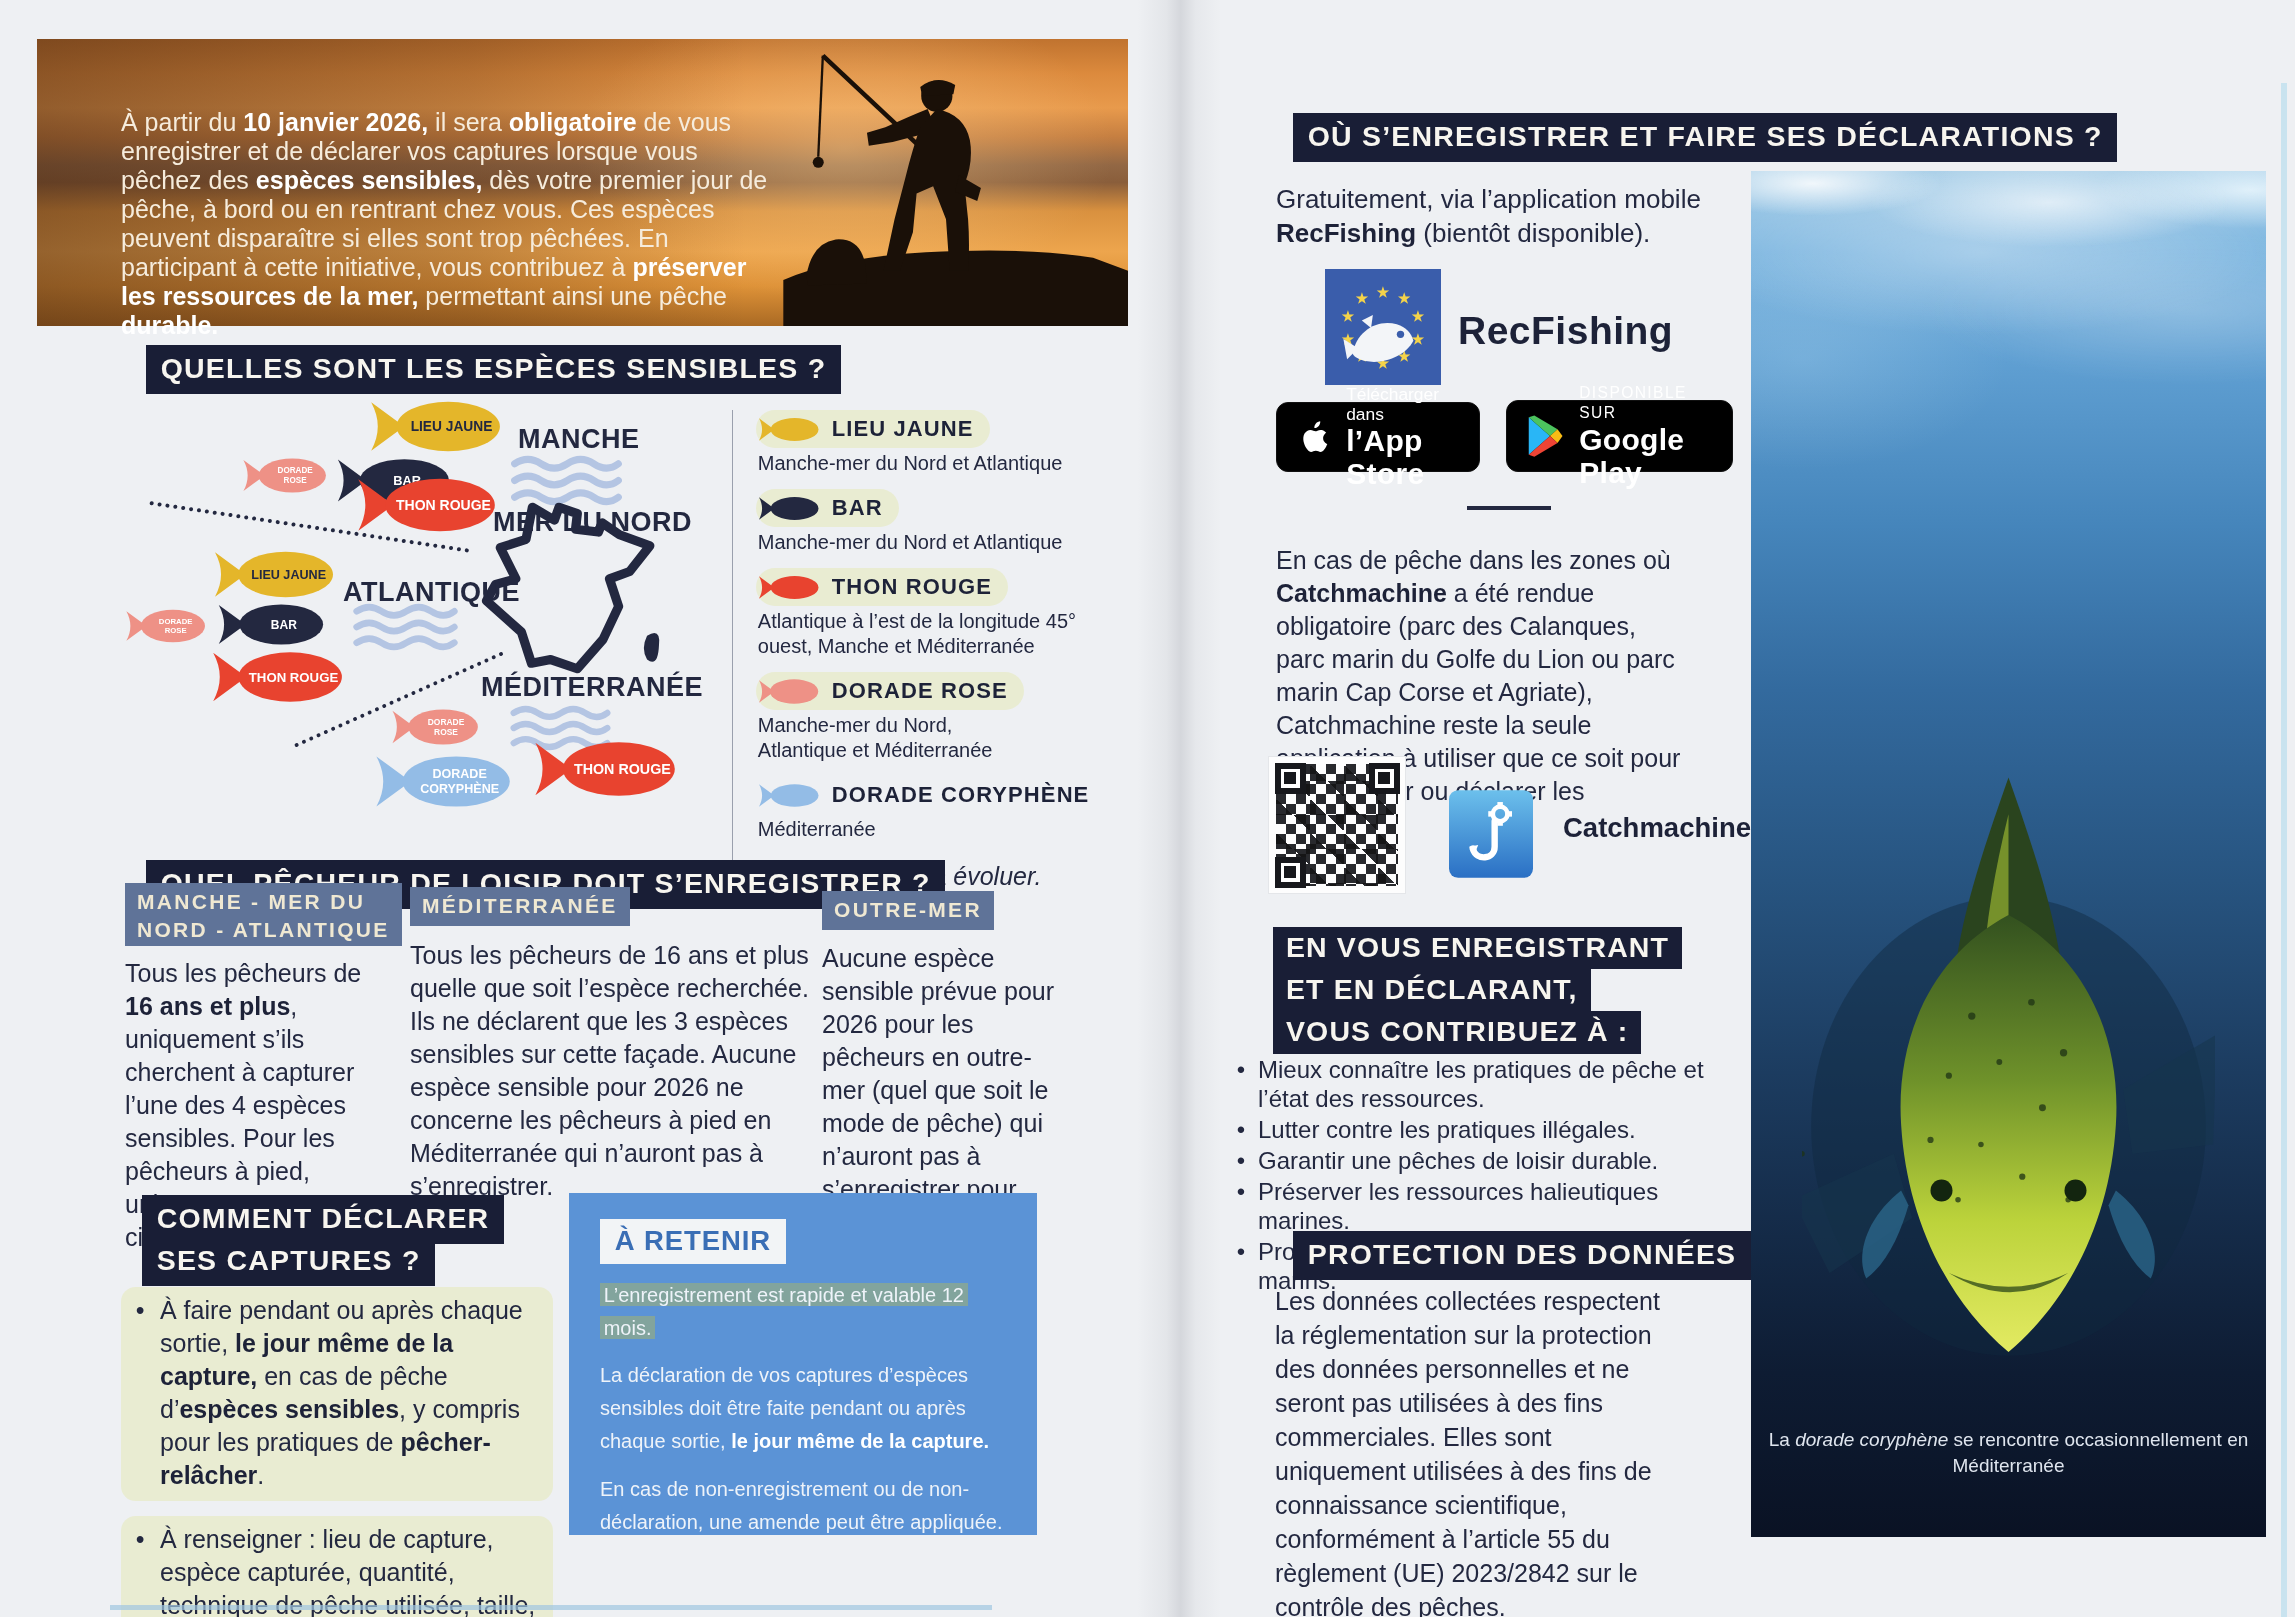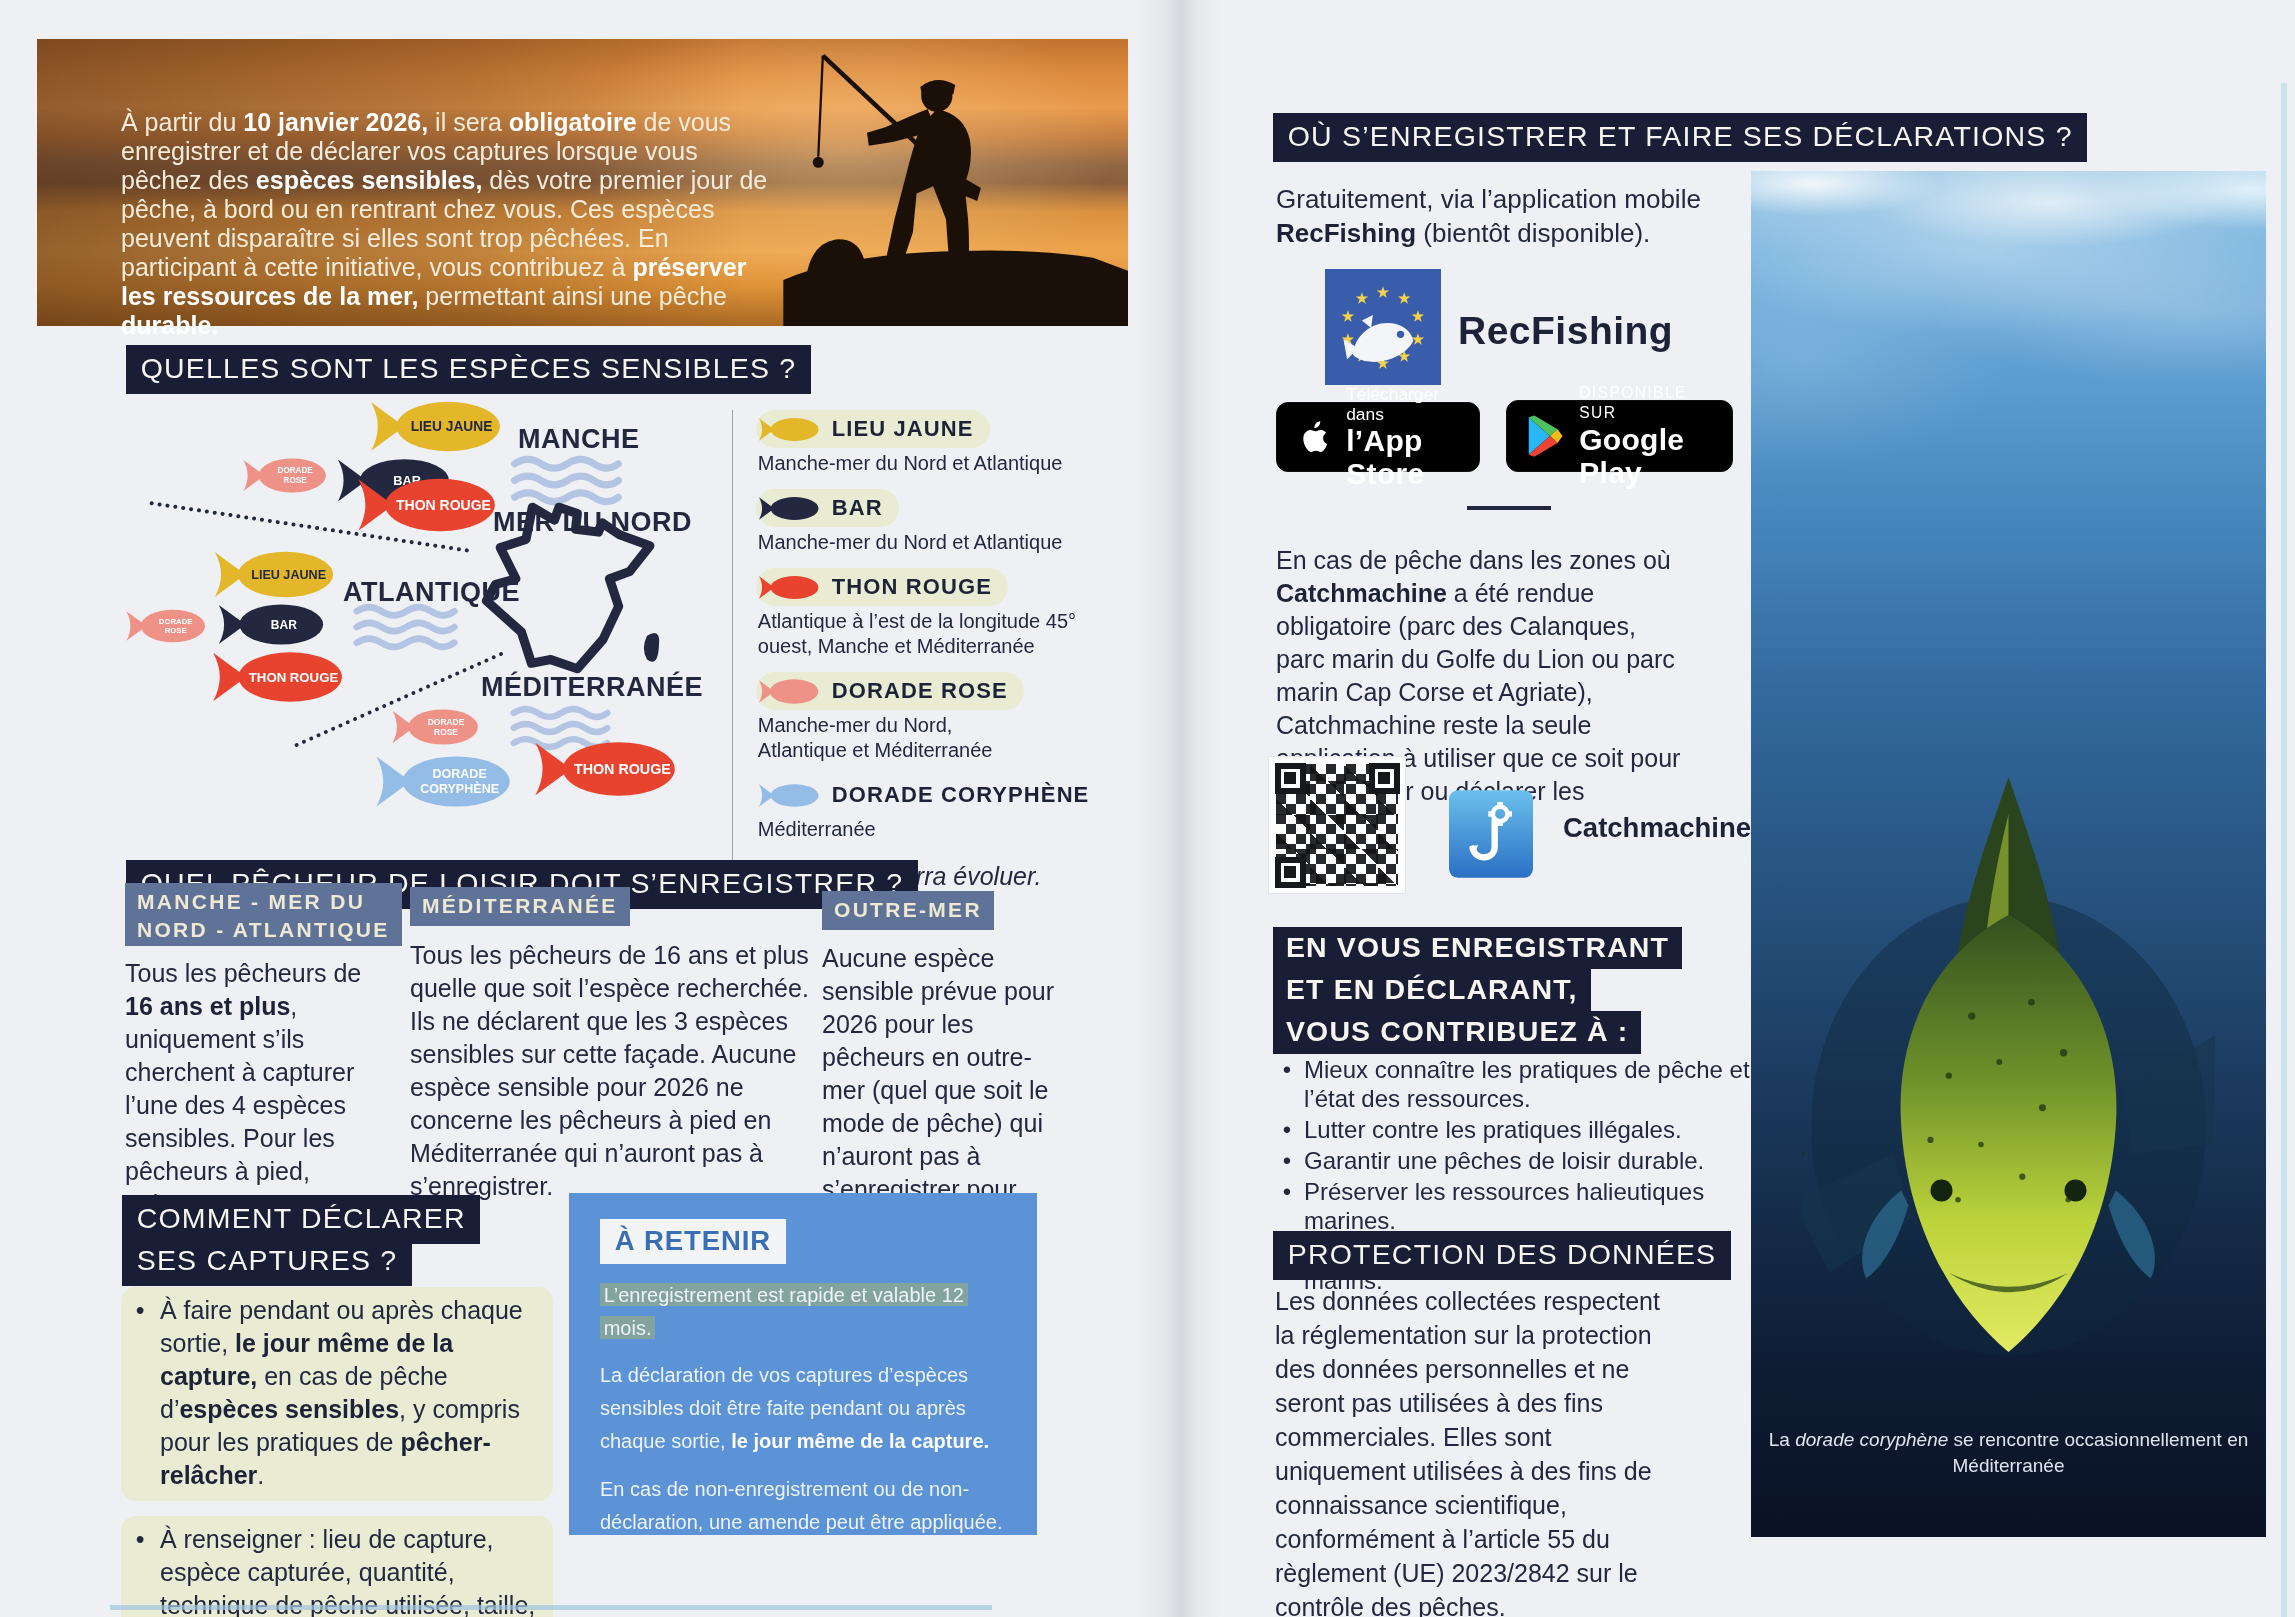--- a/index.html
+++ b/index.html
@@ -3,22 +3,22 @@
 <meta charset="utf-8">
 <style>
   html,body{margin:0;padding:0;background:#cfd1d6;}
   .sheet{position:relative;width:2296px;height:1617px;background:#eef0f3;overflow:hidden;
          font-family:"Liberation Sans",sans-serif;color:#232840;}
   .abs{position:absolute;}
   
   .para{font-size:25px;line-height:33px;color:#232840;}
   b{color:#1d2238;}
   
-  .hbar{position:absolute;background:#191e36;color:#f7f5ef;font-weight:normal;font-size:28.5px;
-        letter-spacing:1.2px;padding:7.3px 14.7px 9.2px;white-space:nowrap;}
+  .hbar{position:absolute;background:#191e36;color:#f7f5ef;font-weight:bold;font-size:28.5px;
+        letter-spacing:1.2px;padding:7.3px 14.7px 9.2px;white-space:nowrap;margin-left:20px;}
   .subbadge{display:inline-block;background:#5f7398;color:#efe8d2;font-weight:bold;font-size:21px;
         letter-spacing:2.3px;padding:4.6px 12px 5.5px;line-height:28.5px;}
   
   .hero{position:absolute;left:37px;top:39px;width:1091px;height:287px;
         background:linear-gradient(180deg,#b96f2e 0%,#d8853a 10%,#e múltiples 0) ;}
   .hero{background:linear-gradient(180deg,#c0732f 0%,#dc8a3d 12%,#e89a4c 24%,#c67f41 34%,#926744 44%,#8a5e3b 50%,#d9913f 60%,#eda54d 74%,#de9238 86%,#aa6a24 100%);}
   .hero-shade{position:absolute;inset:0;background:linear-gradient(90deg,rgba(62,32,14,.50) 0%,rgba(62,32,14,.25) 40%,rgba(62,32,14,0) 65%);}
   .hero-glow{position:absolute;inset:0;background:radial-gradient(ellipse 386px 220px at 74% 38%,rgba(255,214,150,.40),rgba(255,214,150,0) 70%);}
   .hero-text{position:absolute;left:84px;top:44px;width:648px;font-size:25px;line-height:29px;
              color:#f6ecdc;}
@@ -53,21 +53,21 @@
   .hl-green{background:rgba(163,178,112,.55);box-decoration-break:clone;-webkit-box-decoration-break:clone;padding:0.9px 3.7px;}
   
   .store-badge{position:absolute;background:#000;border:1.8px solid #111;border-radius:12px;color:#fff;
                display:flex;align-items:center;gap:13.8px;padding:0 18.4px;}
   .sb-l1{font-size:17.4px;line-height:20px;}
   .sb-l2{font-size:30px;line-height:33px;font-weight:bold;letter-spacing:0.3px;}
   .gp-l1{font-size:15.6px;letter-spacing:1.4px;line-height:20px;}
   .mini-rule{position:absolute;background:#232840;}
   .contrib-line{display:block;width:fit-content;background:#191e36;color:#f7f5ef;font-weight:bold;
                 font-size:28.5px;letter-spacing:1.1px;padding:3.7px 13px 5.5px;}
-  .contrib-list{position:absolute;left:1279px;top:1056px;width:474px;}
+  .contrib-list{position:absolute;left:1233px;top:1056px;width:474px;}
   .contrib-list li{position:relative;list-style:none;padding-left:25px;font-size:24px;line-height:28.5px;margin-bottom:2.8px;}
   .contrib-list li::before{content:"•";position:absolute;left:3.7px;top:0;}
   
   .qr{position:absolute;left:1269px;top:757px;width:136px;height:136px;background:#fdfdfd;
       outline:1.8px solid #e4e6e9;}
   .qr-noise{position:absolute;inset:7.3px;
       background:
         repeating-conic-gradient(#17181c 0% 25%, transparent 0% 50%),
         repeating-conic-gradient(transparent 0% 25%, #17181c 0% 37%, transparent 0% 50%);
       background-size:20px 20px, 34px 34px;background-blend-mode:multiply;opacity:.92;}

